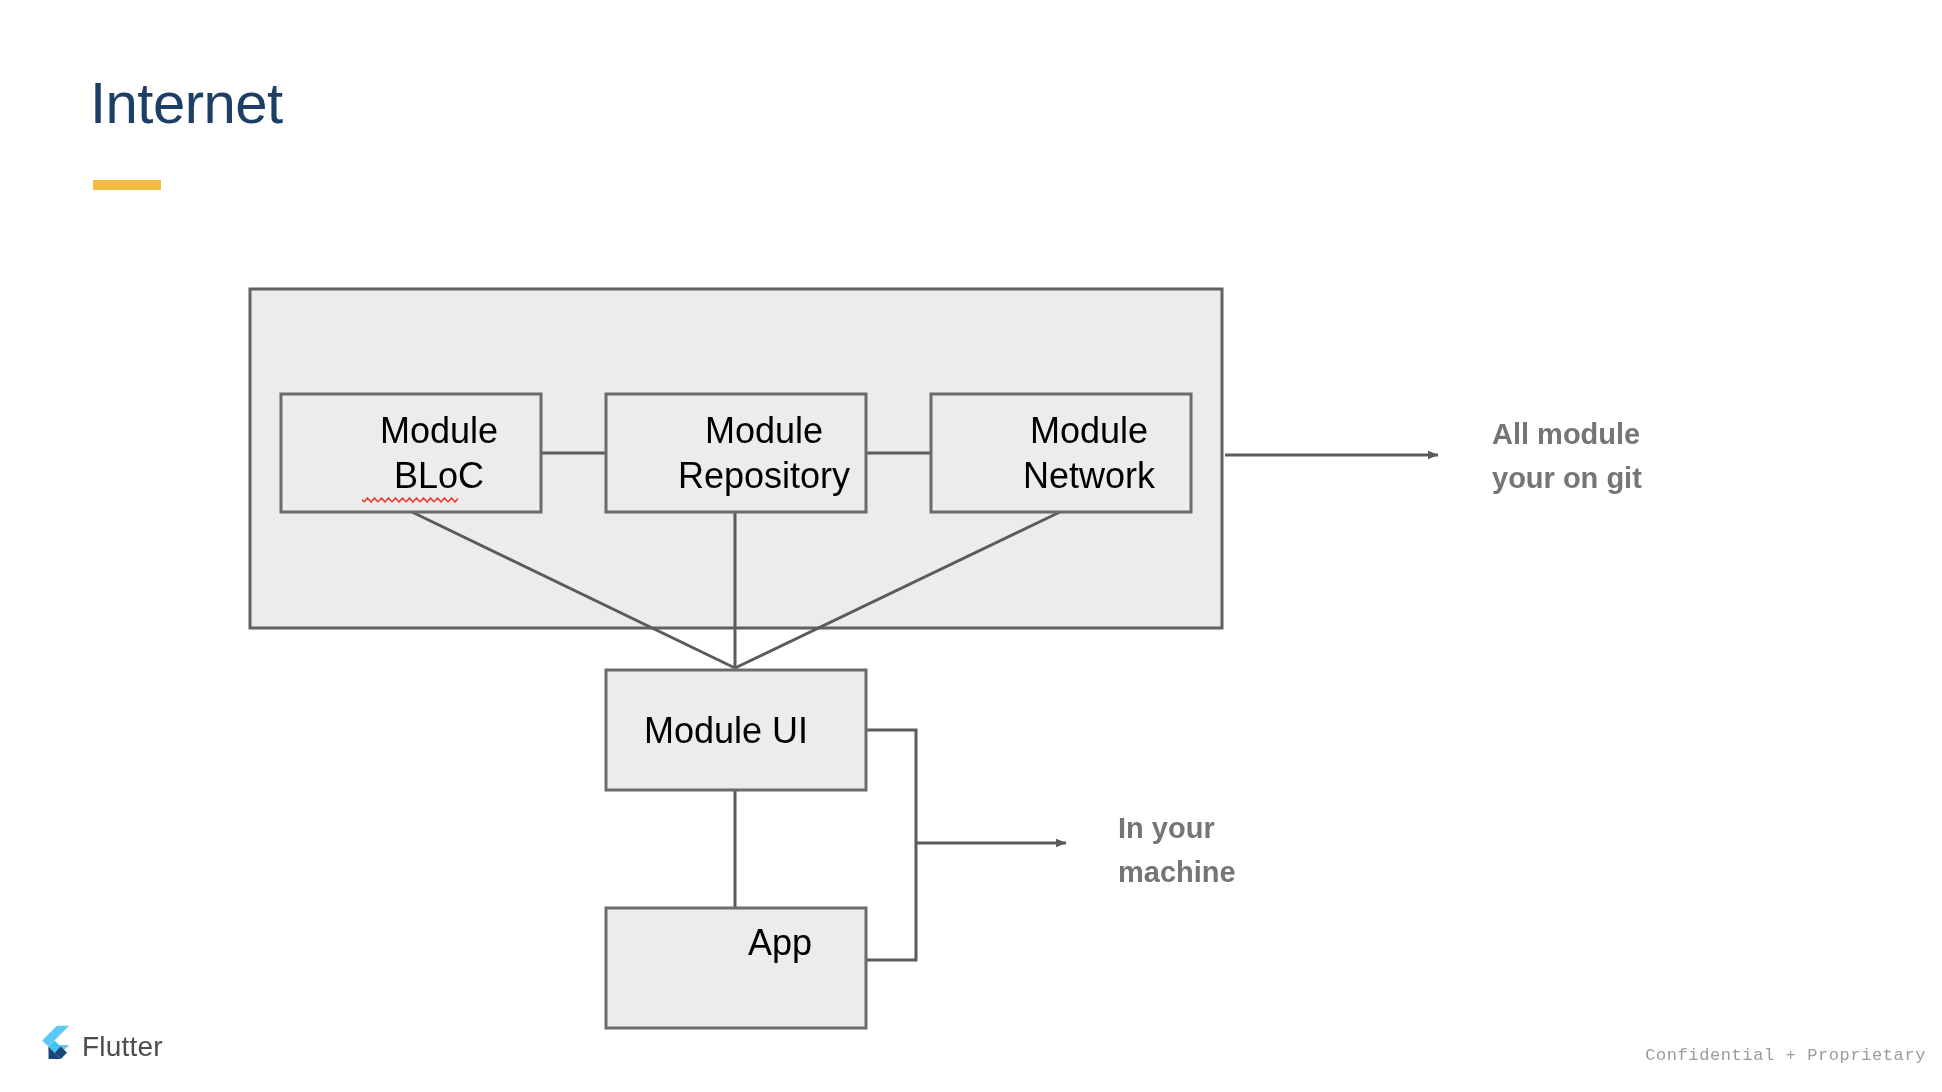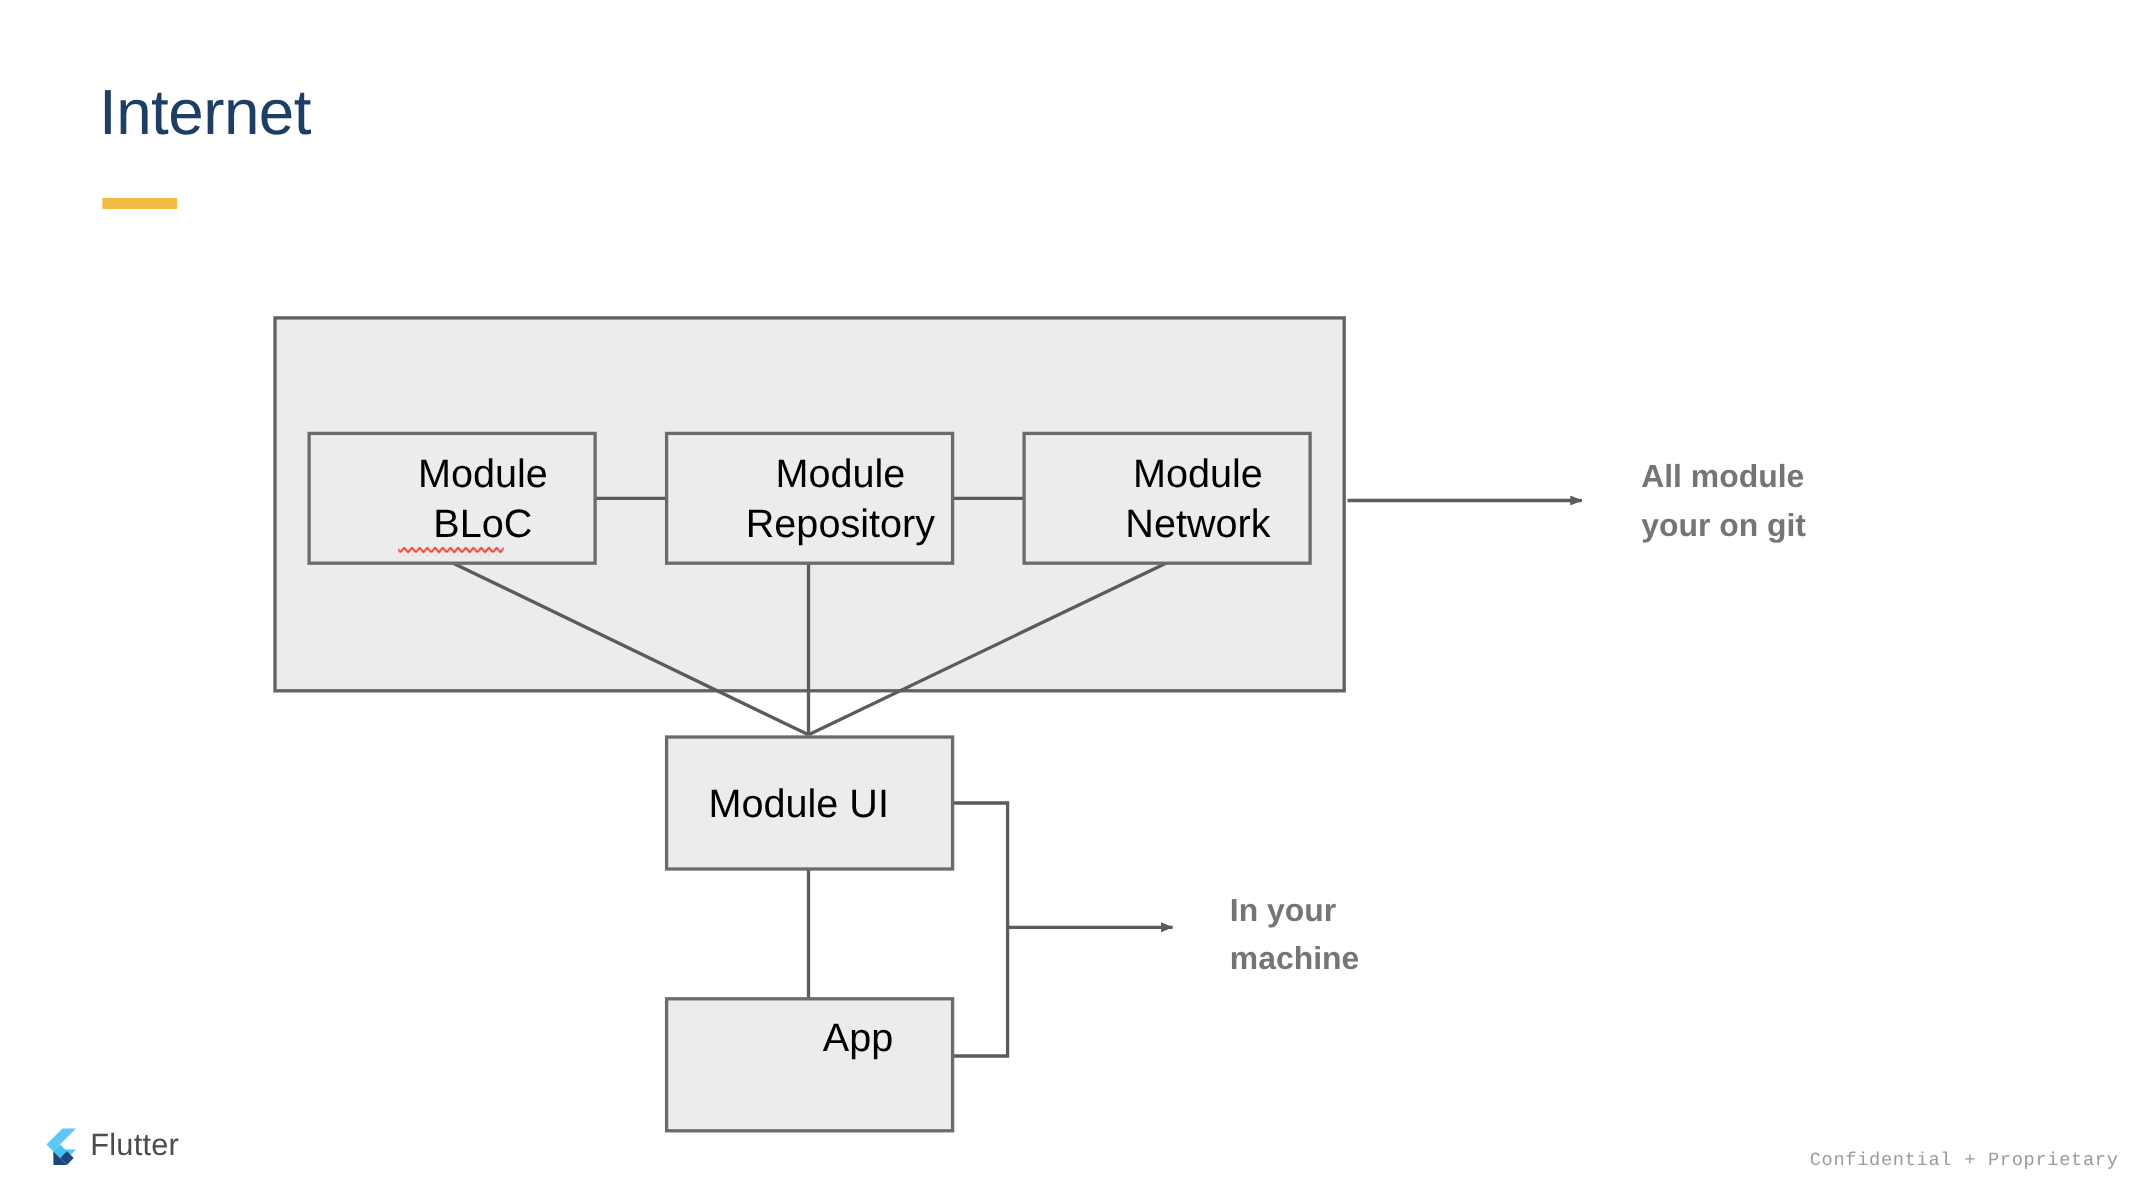--- a/index.html
+++ b/index.html
@@ -79,21 +79,21 @@
   }
   #annotation-git { left: 1492px; top: 412px; }
   #annotation-machine { left: 1118px; top: 806px; }
 
   
   #footer-logo {
     position: absolute;
     left: 36px;
     top: 1025px;
     display: flex;
-    align-items: flex-start;
+    align-items: flex-end;
     gap: 12px;
   }
   #footer-logo .logo-mark {
     width: 34px;
     height: 38px;
     position: relative;
   }
   #footer-logo .logo-text {
     font-size: 28px;
     color: #4c4c4c;

